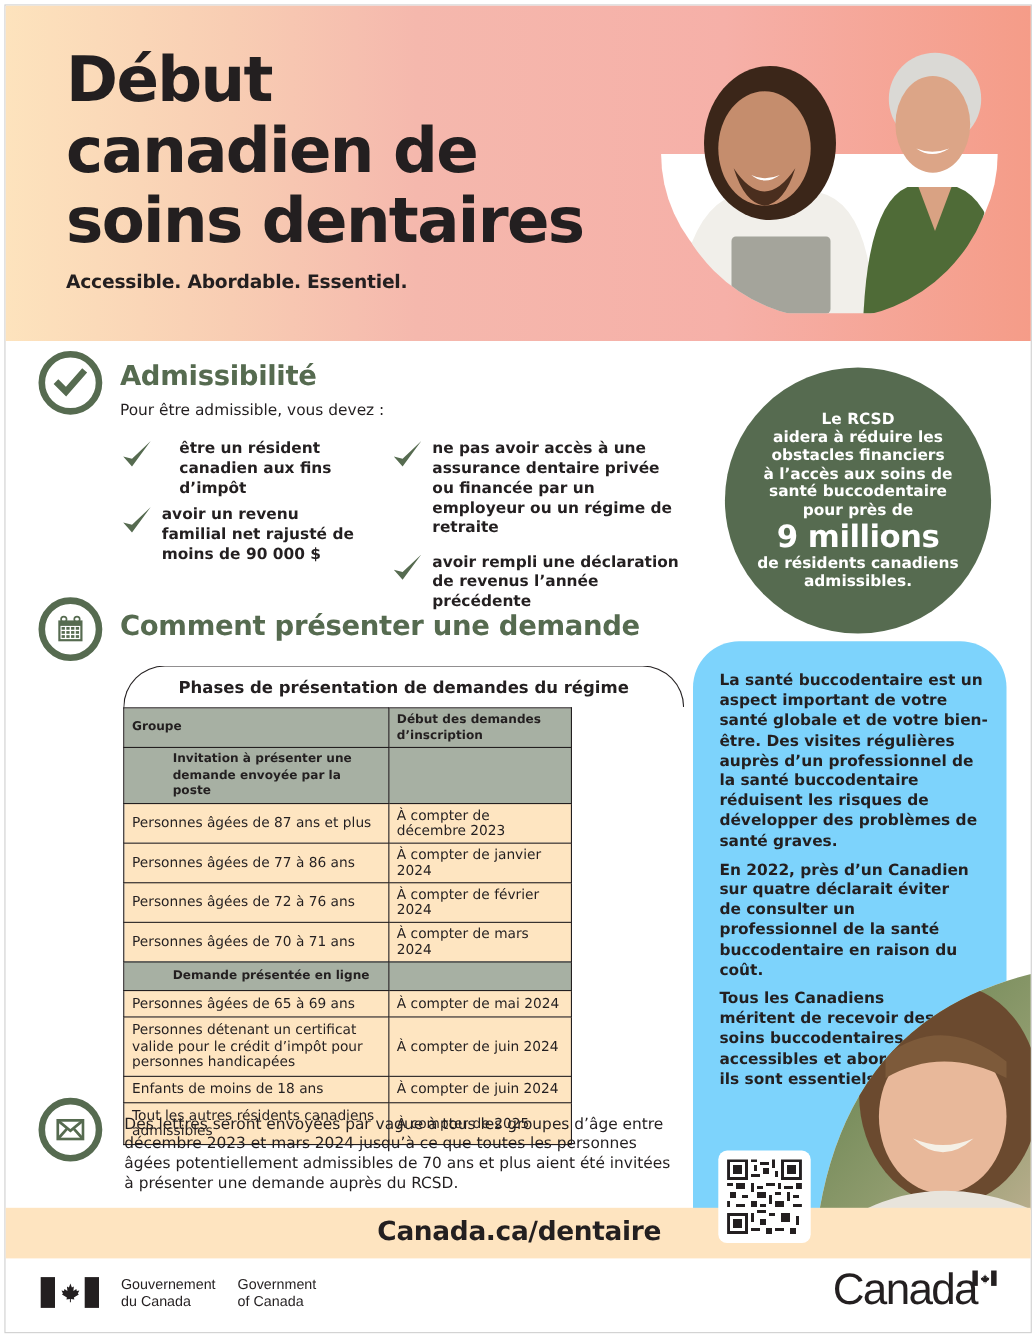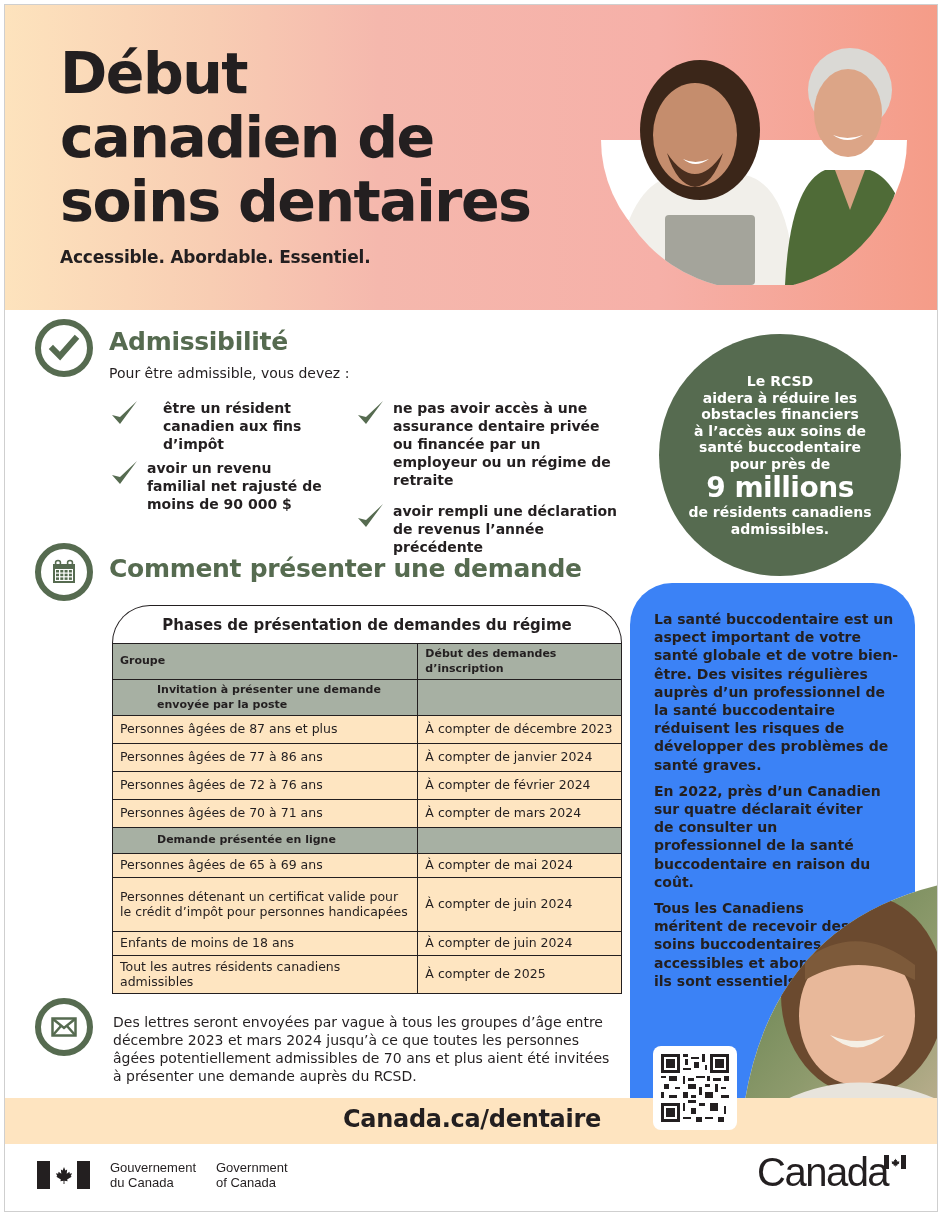--- a/index.html
+++ b/index.html
@@ -29,33 +29,33 @@
   .crit .txt { font-size: 14px; font-weight: bold; line-height: 18px; color: #231f20; }
 
   
   .stat-circle { position: absolute; left: 654px; top: 329px; width: 242px; height: 242px; border-radius: 50%; background: #566b50; color: #fff; text-align: center; display: flex; flex-direction: column; align-items: center; justify-content: center; padding-top: 0px; }
   .stat-circle .s-text { font-size: 14px; font-weight: bold; line-height: 16.5px; }
   .stat-circle .s-big { font-size: 28px; font-weight: bold; line-height: 32px; letter-spacing: -0.5px; }
 
   
   .table-card { position: absolute; left: 107px; top: 600px; width: 510px; }
   .table-caption { height: 38px; border: 1px solid #231f20; border-bottom: none; border-radius: 38px 38px 0 0; text-align: center; font-size: 15px; font-weight: bold; line-height: 38px; background: #fff; }
-  table { border-collapse: collapse; width: 510px; font-size: 12.5px; }
+  table { border-collapse: collapse; width: 408px; font-size: 12.5px; }
   td, th { border: 1px solid #231f20; padding: 3px 7px; vertical-align: middle; text-align: left; line-height: 14.5px; }
   th { background: #a7b0a3; font-weight: bold; font-size: 11px; }
   td.grp { background: #a7b0a3; font-weight: bold; font-size: 11px; padding-left: 44px; }
   td.data { background: #fee5c1; }
   td.c1 { width: 306px; }
   td.c2 { width: 204px; }
 
   
   .mail-note { position: absolute; left: 108px; top: 1008px; width: 500px; font-size: 14px; line-height: 18px; color: #231f20; }
 
   
-  .pink-panel { position: absolute; left: 625px; top: 578px; width: 285px; height: 520px; background: #3b82f6; border-radius: 42px 42px 0 0; overflow: hidden; }
+  .pink-panel { position: absolute; left: 625px; top: 578px; width: 285px; height: 520px; background: #7dd3fc; border-radius: 42px 42px 0 0; overflow: hidden; }
   .pink-panel p { position: relative; font-size: 14px; font-weight: bold; line-height: 18.2px; color: #231f20; margin-left: 24px; width: 250px; }
 
   .qr-box { position: absolute; left: 648px; top: 1041px; width: 84px; height: 84px; background: #fff; border-radius: 8px; padding: 8px; }
 
   
   .url-band { position: absolute; left: 0; top: 1093px; width: 934px; height: 46px; background: #fee4c0; }
   .url-text { position: absolute; left: 0; width: 934px; top: 1100px; text-align: center; font-size: 24px; font-weight: bold; color: #231f20; letter-spacing: -0.3px; }
 
   .gov-sig { position: absolute; left: 32px; top: 1155px; display: flex; align-items: center; }
   .flag { width: 53px; height: 28px; display: flex; }

